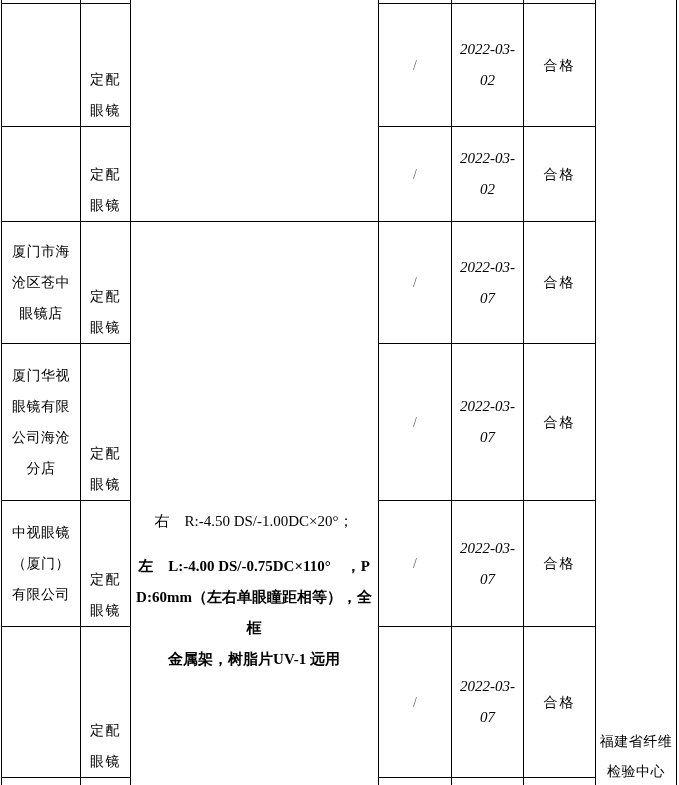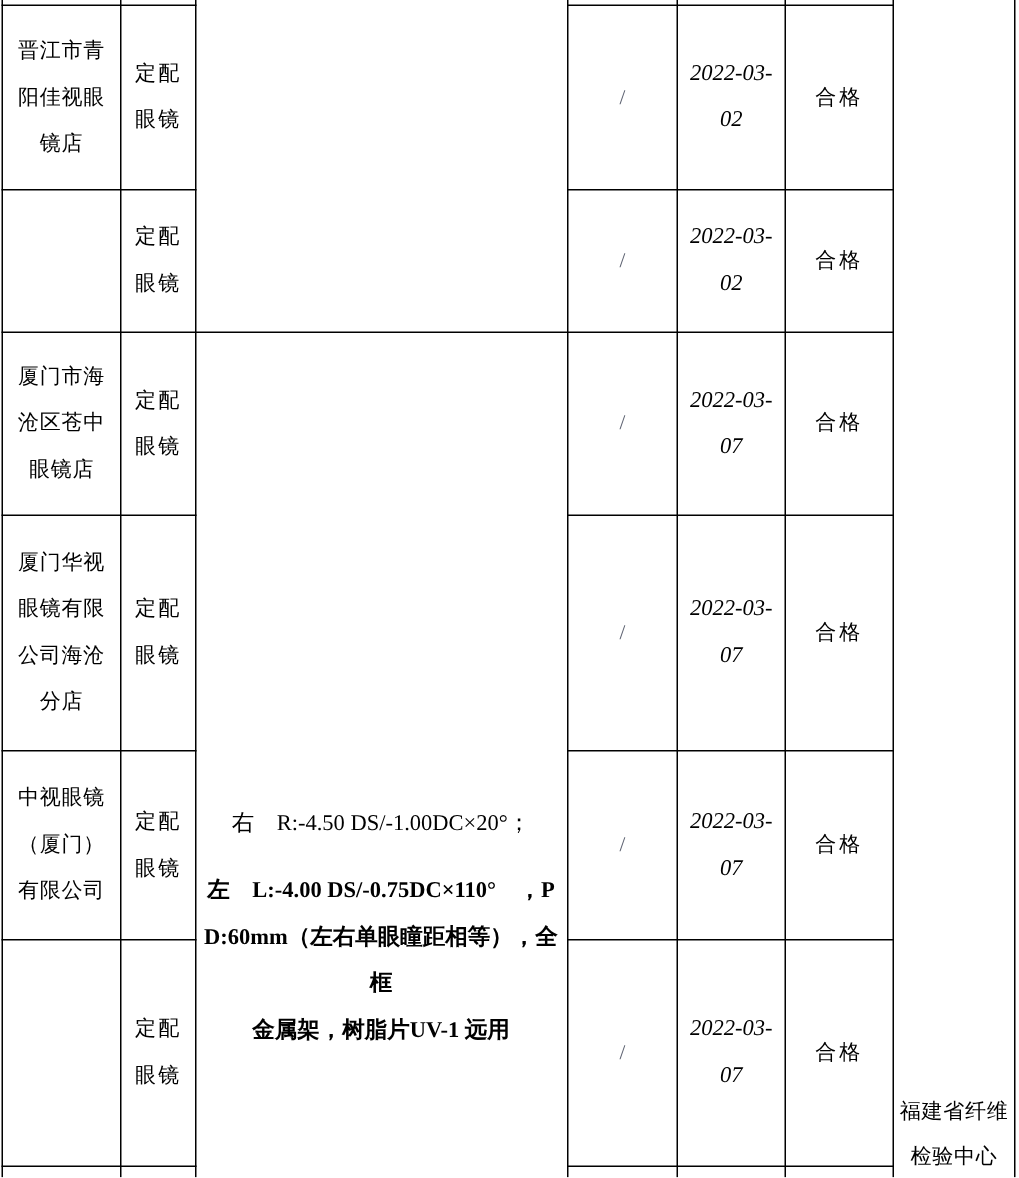--- a/index.html
+++ b/index.html
@@ -14,29 +14,29 @@
   .vline{position:absolute;top:0;width:1px;height:785px;background:#000;}
   .hline{position:absolute;height:1px;background:#000;}
   .cell{
     position:absolute;
     display:flex;align-items:center;justify-content:center;
     text-align:center;
     line-height:31px;
   }
   .store{font-size:14px;letter-spacing:0.5px;}
   .store .inner{width:62px;}
-  .product{font-size:14px;letter-spacing:1.5px;}
+  .product{font-size:14px;letter-spacing:1.5px;align-items:flex-end;}
   .product .inner{width:36px;}
   .slash{font-size:14px;color:#5a5f6e;}
   .date{font-size:15px;}
   .date .inner{width:60px;}
   .result{font-size:14px;letter-spacing:2px;}
   .spec-block{
     position:absolute;left:131px;top:506px;width:246px;
-    font-size:15px;line-height:31px;text-align:center;margin-top:28px;
+    font-size:15px;line-height:31px;text-align:center;
   }
   .spec-left{margin-top:14px;white-space:pre-line;font-weight:bold;}
   .agency{
     position:absolute;left:595px;top:727px;width:82px;
     font-size:14px;line-height:30px;letter-spacing:0.5px;
     text-align:center;white-space:pre-line;
   }
   
   .c1{left:2px;width:78px;}
   .c2{left:81px;width:49px;}
@@ -78,23 +78,20 @@
 
   <div class="hline" style="top:500px;left:1px;width:130px"></div>
   <div class="hline" style="top:500px;left:378px;width:218px"></div>
 
   <div class="hline" style="top:626px;left:1px;width:130px"></div>
   <div class="hline" style="top:626px;left:378px;width:218px"></div>
 
   <div class="hline" style="top:777px;left:1px;width:130px"></div>
   <div class="hline" style="top:777px;left:378px;width:218px"></div>
 
-  <div class="cell store c1 r1">
-      <span class="inner">晋江市青阳佳视眼镜店</span>
-    </div>
   <div class="cell product c2 r1">
       <span class="inner">定配眼镜</span>
     </div>
   <div class="cell slash c4 r1">/</div>
   <div class="cell date c5 r1">
       <span class="inner">2022-03-02</span>
     </div>
   <div class="cell result c6 r1">合格</div>
 
   <div class="cell product c2 r2">

